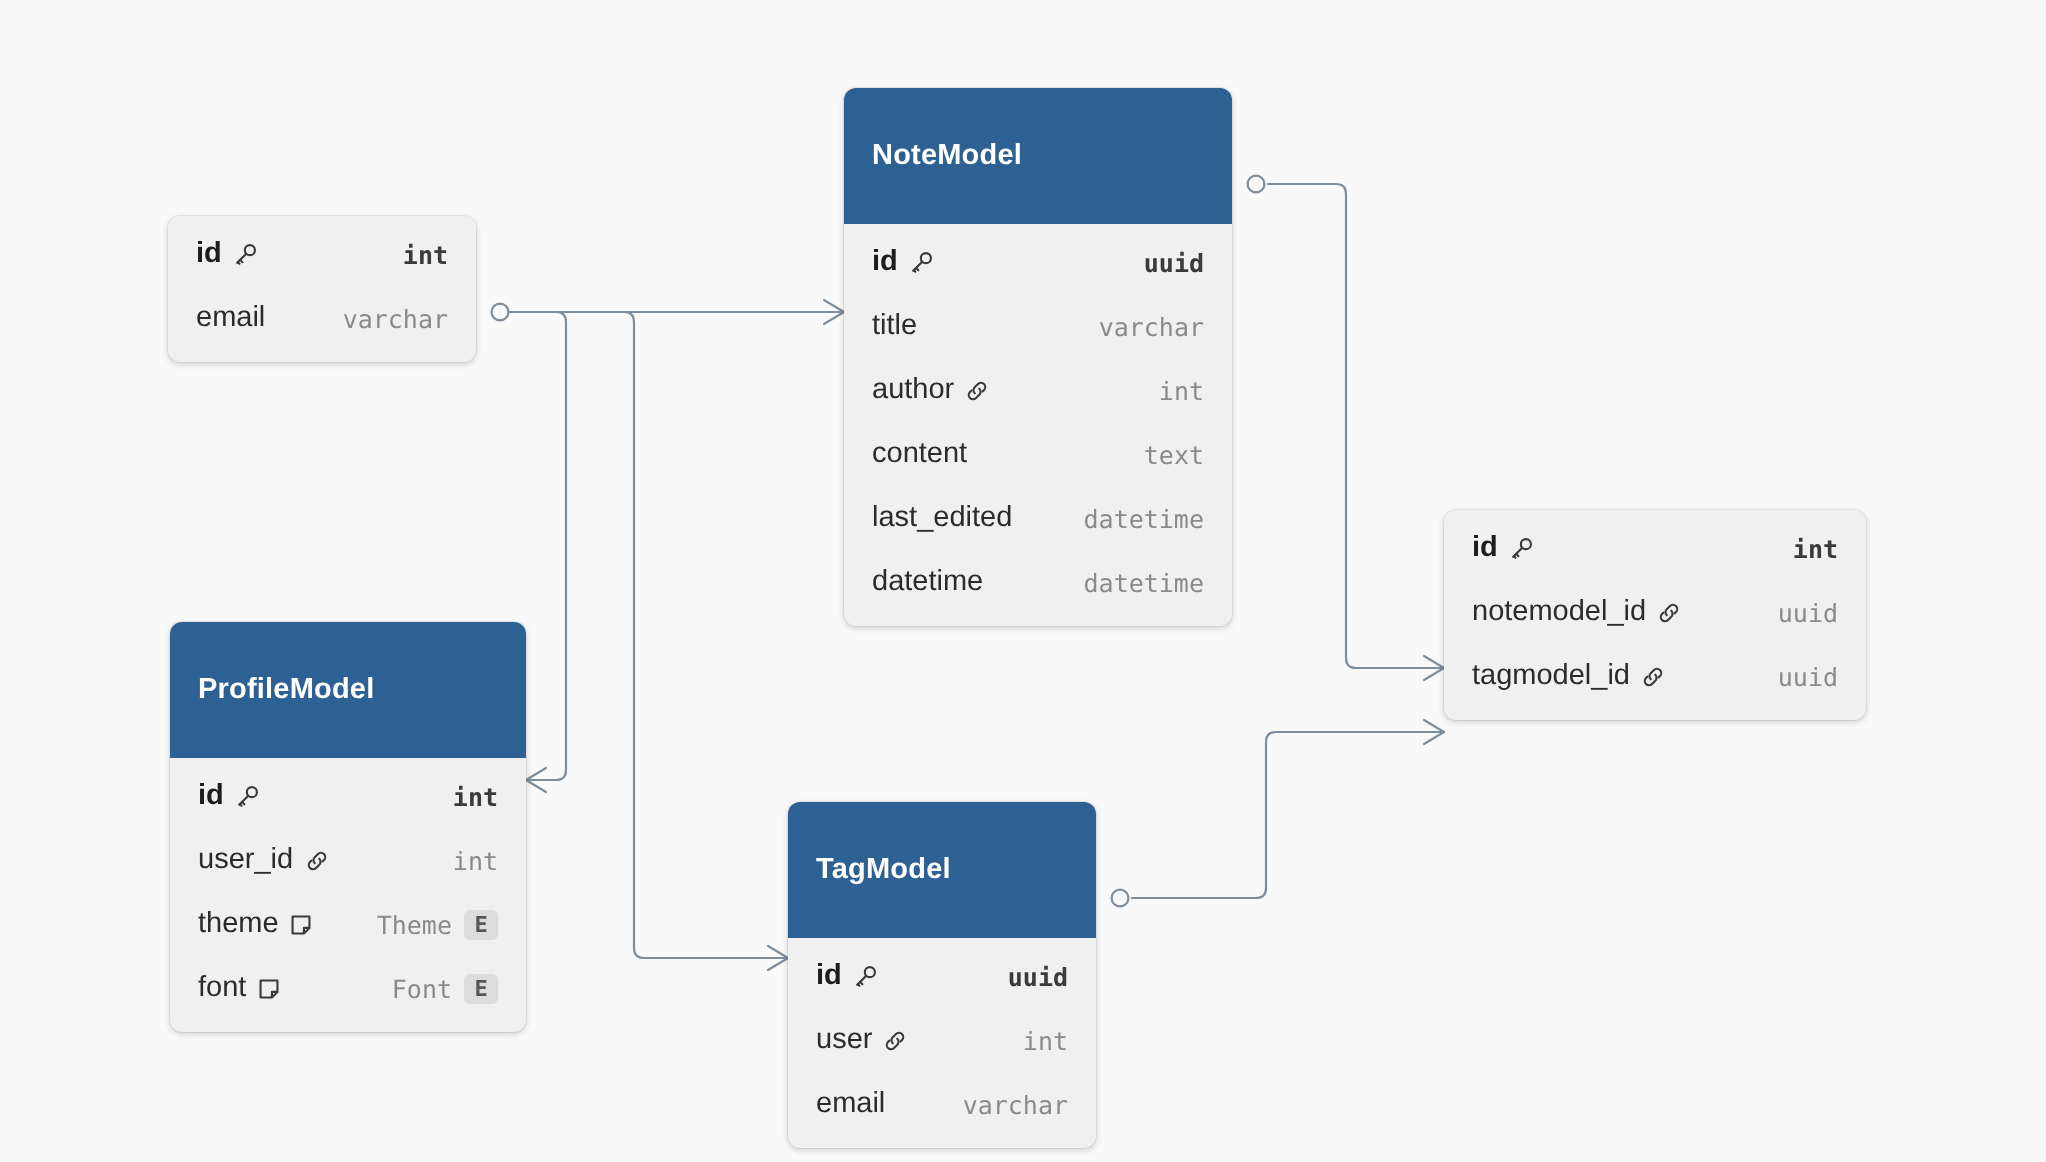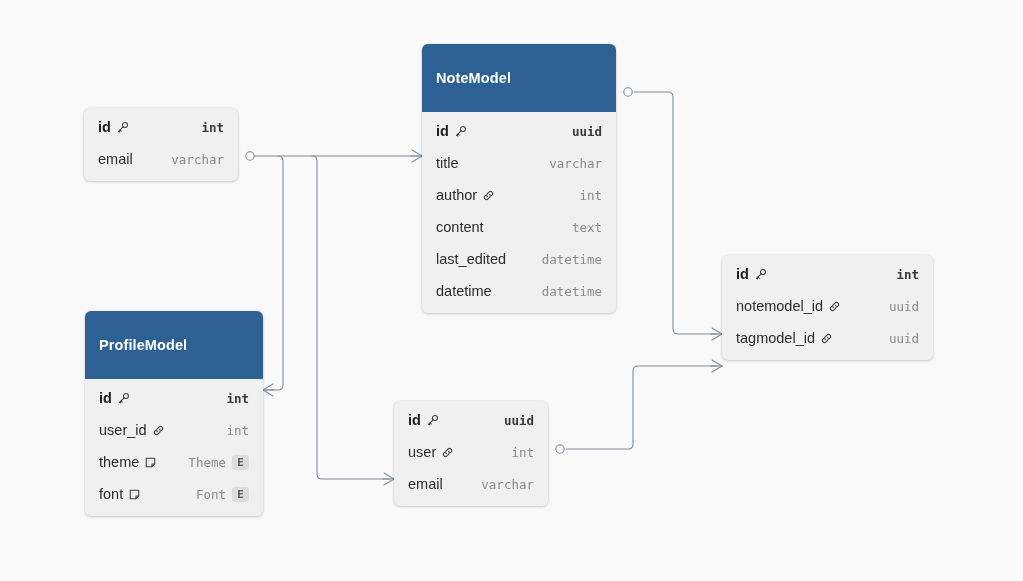--- a/index.html
+++ b/index.html
@@ -329,20 +329,21 @@
               </span>
             </div>
             <div class="row-right">
               <span>Font</span>
               <span class="enum-badge">E</span>
             </div>
           </div>
         </div>
       </div>
       <div class="table-node" style="left: 394px; top: 401px; width: 154px;">
+        <div class="table-header">TagModel</div>
         <div class="table-rows">
           <div class="row pk">
             <div class="row-left">
               <span>id</span>
               <span class="ficon">
                 <svg viewBox="0 0 16 16">
                   <g fill="none" stroke="currentColor" stroke-width="1.3" stroke-linecap="round" stroke-linejoin="round">
                     <circle cx="11" cy="5" r="3.1"></circle>
                     <path d="M8.8 7.2 L3.2 12.8"></path>
                     <path d="M5.0 11.0 L6.4 12.4"></path>

